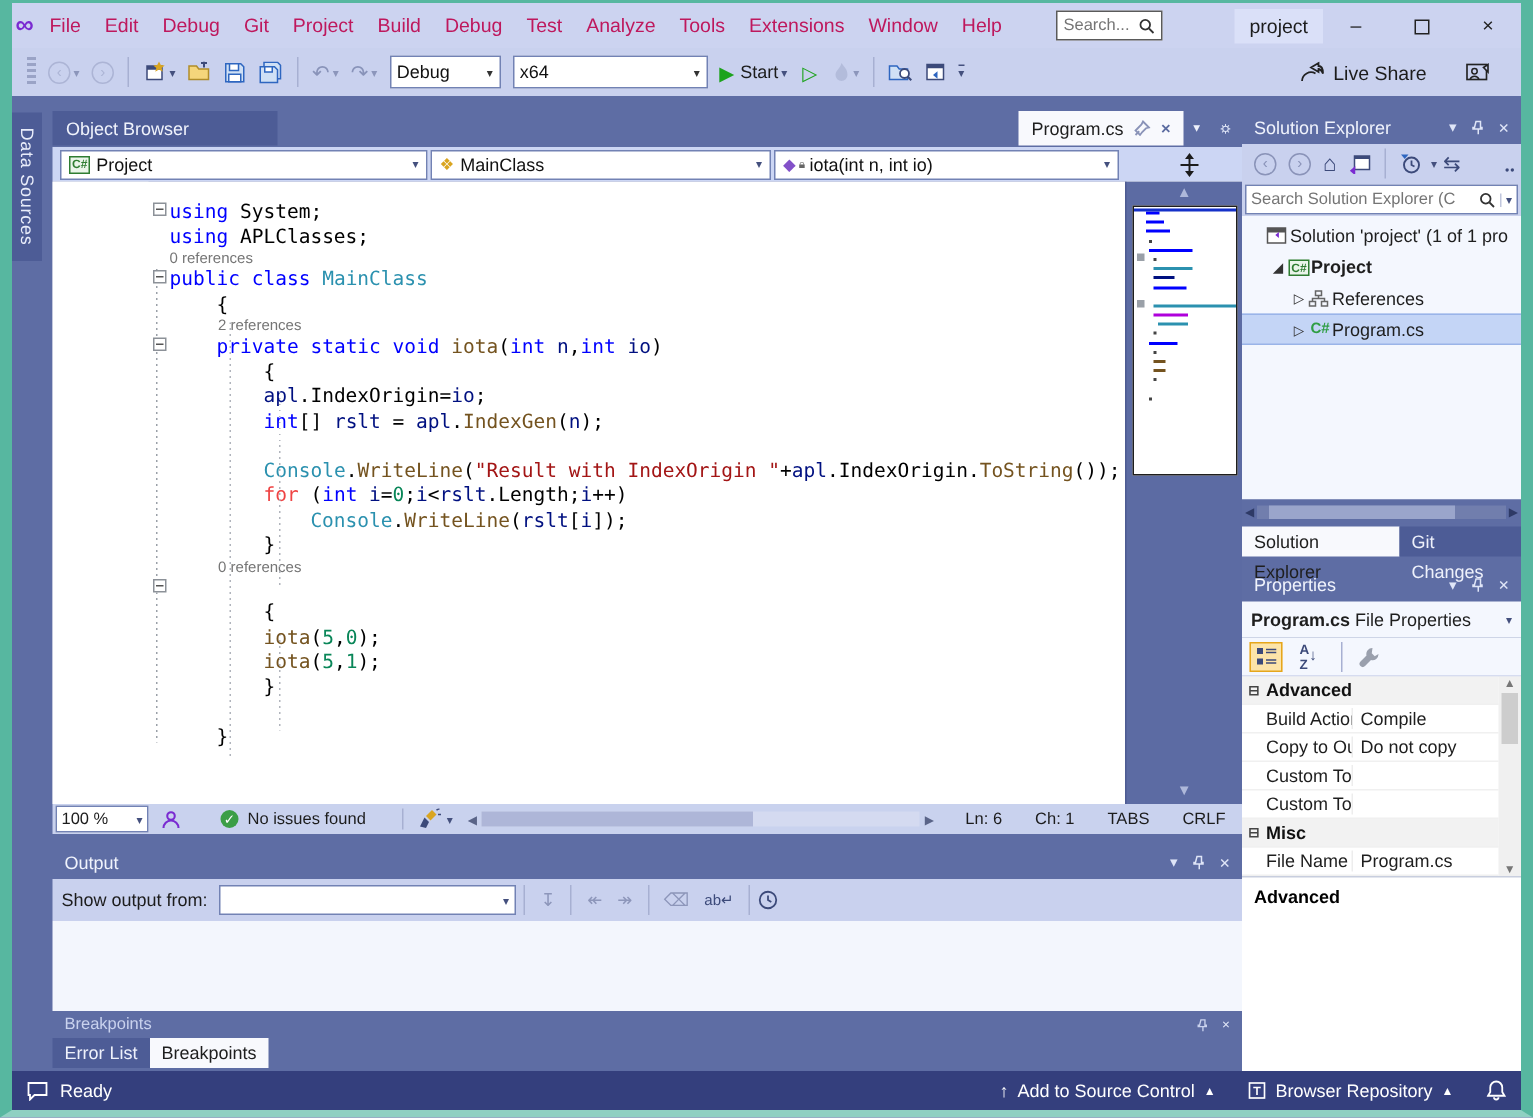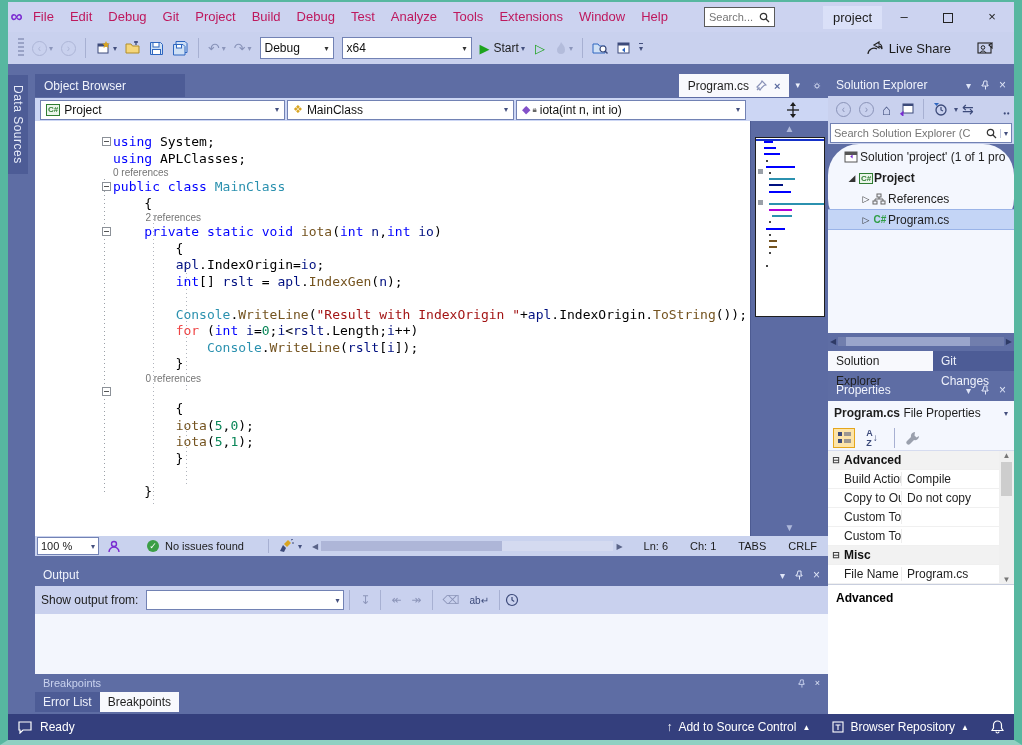--- a/index.html
+++ b/index.html
@@ -104,21 +104,21 @@
   .btab{height:20px;line-height:20px;padding:0 8px;font-size:12px;}
   .btab.active{background:#f8f9fd;color:#1e1e1e;}
   .btab.inactive{background:#4d5c96;color:#eef1fb;}
   
   .right-col{width:186px;flex:0 0 auto;display:flex;flex-direction:column;padding-top:10px;}
   .se-toolbar{height:26px;background:#c9d1ee;display:flex;align-items:center;padding:0 4px;color:#3c4a7a;font-size:13px;flex:0 0 auto;}
   .se-toolbar .gap{margin:0 4px;}
   .search-row{height:22px;background:#c9d1ee;display:flex;align-items:center;padding:0 2px;flex:0 0 auto;}
   .search-box{flex:1 1 auto;height:20px;background:#fff;border:1px solid #7282b4;display:flex;align-items:center;padding:0 3px;}
   .search-box input{border:none;outline:none;flex:1 1 auto;min-width:0;font-size:11px;color:#333;background:transparent;font-family:"Liberation Sans",sans-serif;}
-  .tree{background:#f4f7fe;flex:0 0 auto;padding-top:2px;border-radius:31px;}
+  .tree{background:#f4f7fe;flex:0 0 auto;padding-top:2px;}
   .tree-filler{background:#f4f7fe;flex:1 1 auto;}
   .tree-row{height:21px;display:flex;align-items:center;font-size:12px;color:#1e1e1e;white-space:nowrap;overflow:hidden;}
   .tree-row.selected{background:#c4d5f6;border-top:1px solid #9ab4e8;border-bottom:1px solid #9ab4e8;}
   .arrow{width:12px;flex:0 0 auto;font-size:9px;color:#333;text-align:center;}
   .ticon{width:16px;flex:0 0 auto;text-align:center;font-size:9px;}
   .se-hscroll{height:16px;display:flex;align-items:center;padding:0 2px;flex:0 0 auto;background:#5e6da4;}
   .se-hscroll .track{flex:1 1 auto;height:9px;background:#717ead;position:relative;margin:0 2px;}
   .se-hscroll .thumb{position:absolute;left:8px;width:75%;height:9px;background:#9aa5cb;}
   .se-hscroll .tri{color:#2e3a66;font-size:8px;}
   .se-tabs{height:22px;display:flex;flex:0 0 auto;margin-top:2px;}

